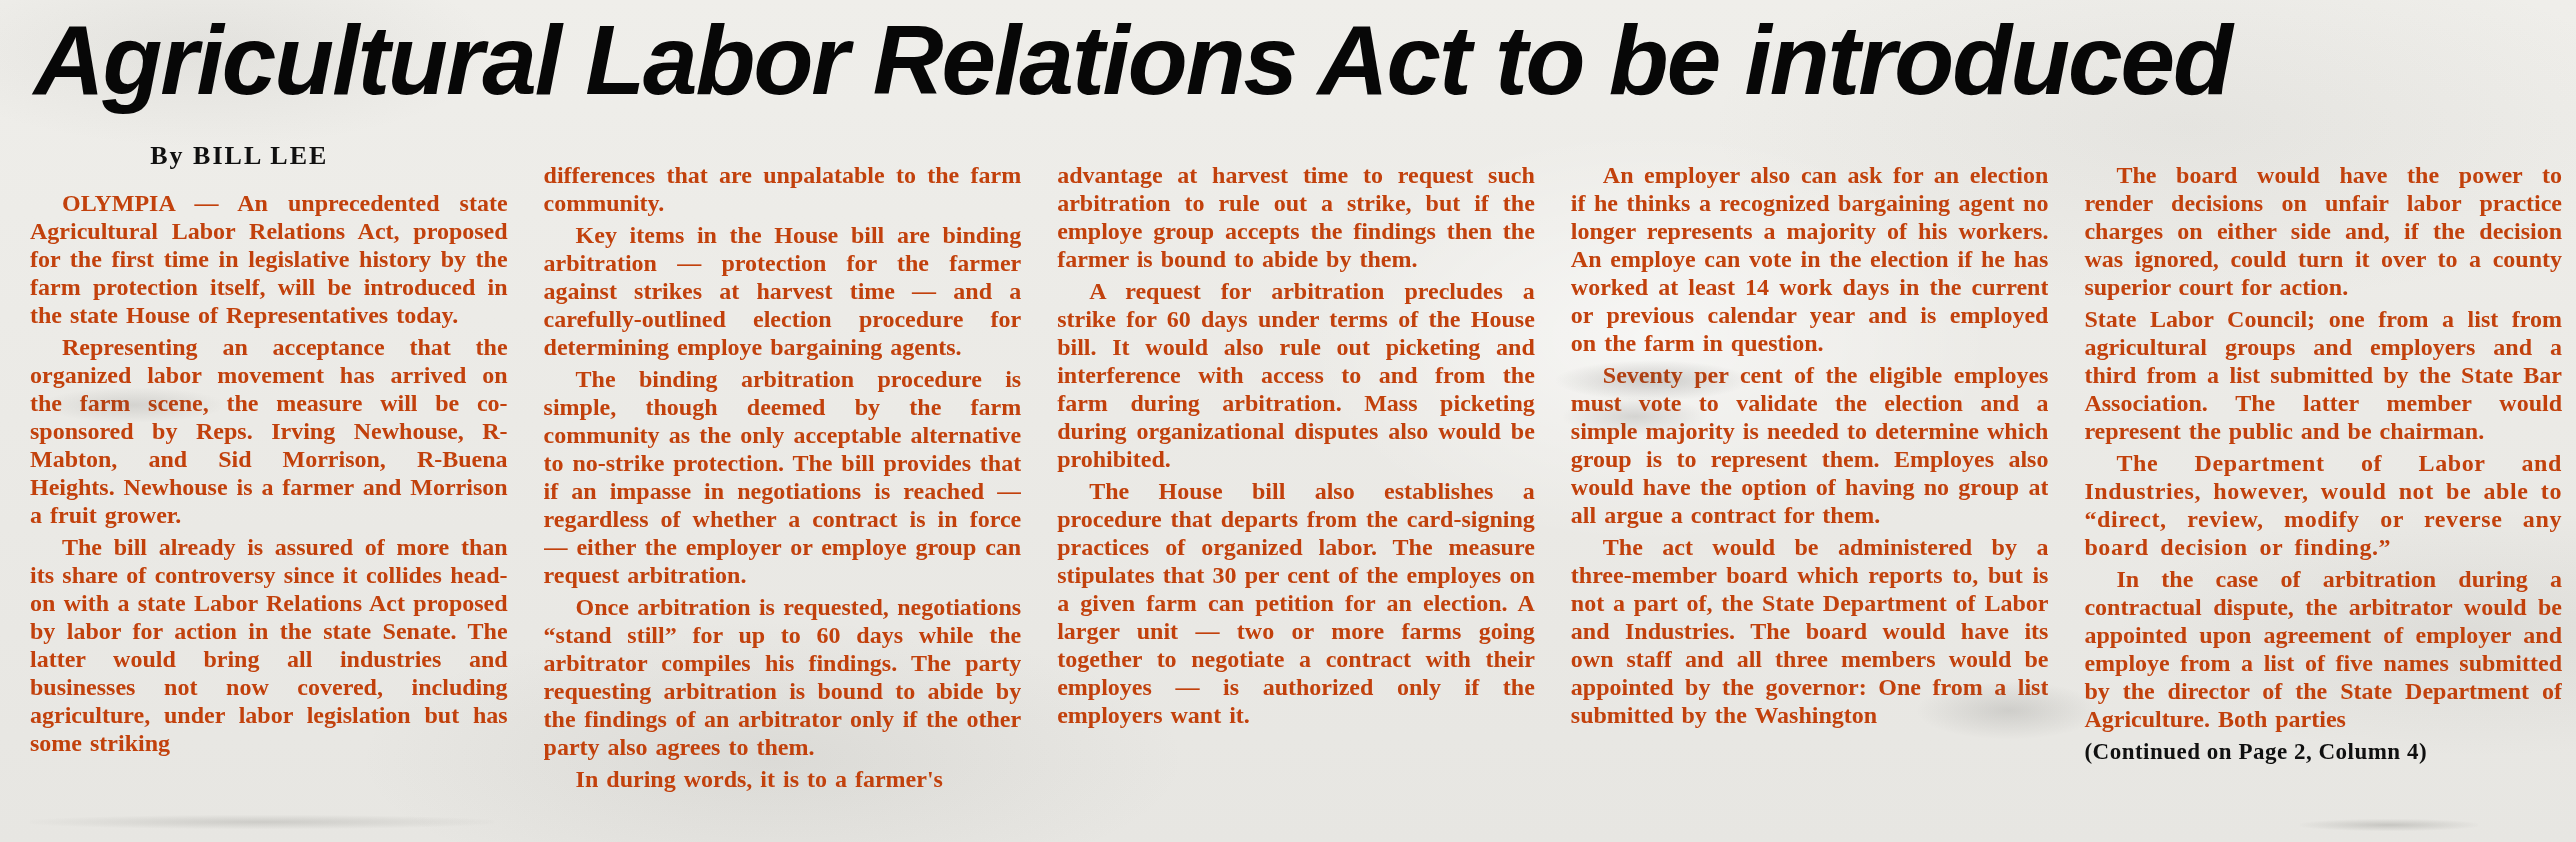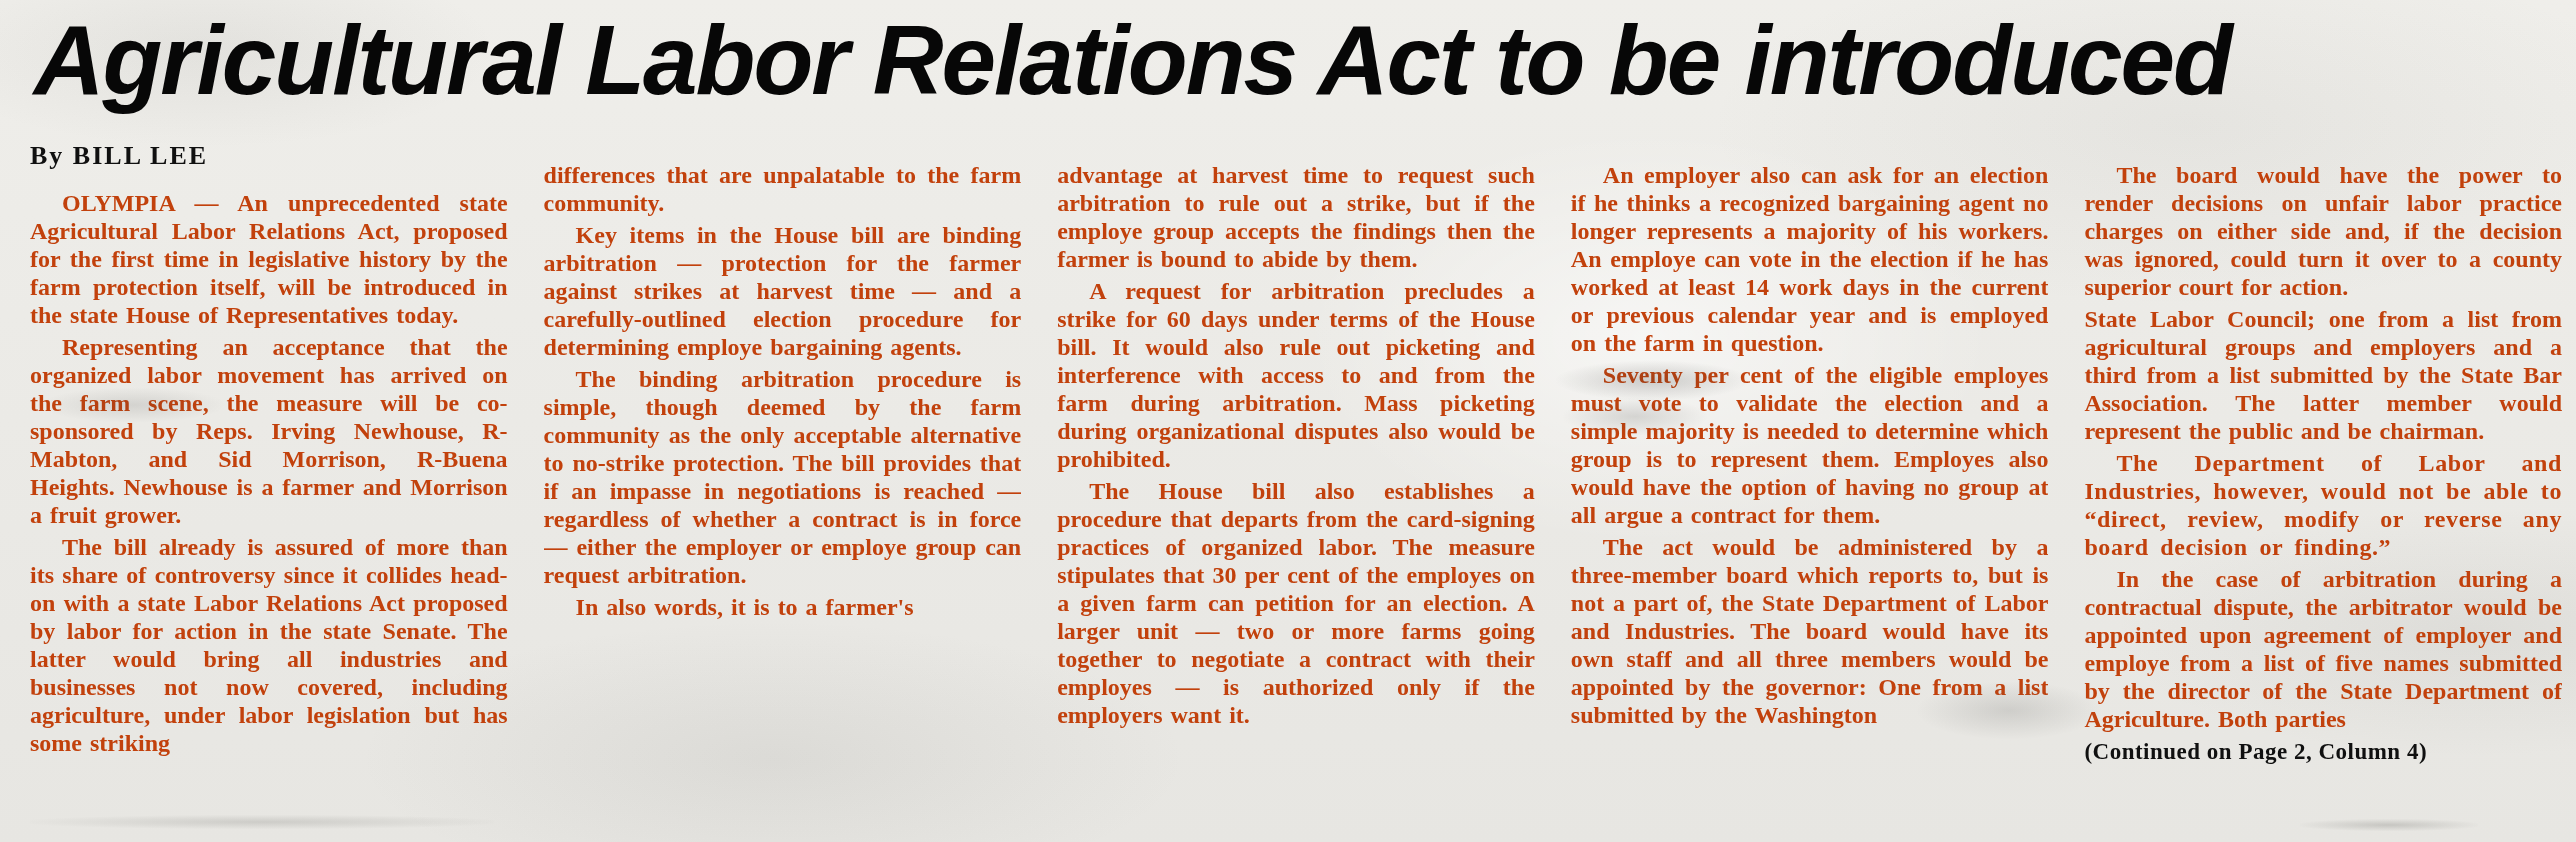--- a/index.html
+++ b/index.html
@@ -38,20 +38,21 @@
     padding: 0 14px 0 30px;
     margin-top: 24px;
   }
   .col {
     padding-top: 22px;
     overflow: hidden;
     text-align: justify;
   }
   .col:first-child { padding-top: 0; }
   .byline {
+    text-align: center;
     font-weight: bold;
     font-size: 26px;
     letter-spacing: 2px;
     margin: 6px 59px 18px 0;
     white-space: nowrap;
   }
   .para {
     font-size: 24px;
     font-weight: bold;
     line-height: 28px;
@@ -91,21 +92,22 @@
     <div class="col">
       <div class="byline">By BILL LEE</div>
       <p class="para indent">OLYMPIA — An unprecedented state Agricultural Labor Relations Act, proposed for the first time in legislative history by the farm protection itself, will be introduced in the state House of Representatives today.</p>
       <p class="para indent">Representing an acceptance that the organized labor movement has arrived on the farm scene, the measure will be co-sponsored by Reps. Irving Newhouse, R-Mabton, and Sid Morrison, R-Buena Heights. Newhouse is a farmer and Morrison a fruit grower.</p>
       <p class="para indent">The bill already is assured of more than its share of controversy since it collides head-on with a state Labor Relations Act proposed by labor for action in the state Senate. The latter would bring all industries and businesses not now covered, including agriculture, under labor legislation but has some striking</p>
     </div>
     <div class="col">
       <p class="para">differences that are unpalatable to the farm community.</p>
       <p class="para indent">Key items in the House bill are binding arbitration — protection for the farmer against strikes at harvest time — and a carefully-outlined election procedure for determining employe bargaining agents.</p>
       <p class="para indent">The binding arbitration procedure is simple, though deemed by the farm community as the only acceptable alternative to no-strike protection. The bill provides that if an impasse in negotiations is reached — regardless of whether a contract is in force — either the employer or employe group can request arbitration.</p>
-      <p class="para indent">In also words, it is to a farmer's</p>
+      <p class="para indent">Once arbitration is requested, negotiations “stand still” for up to 60 days while the arbitrator compiles his findings. The party requesting arbitration is bound to abide by the findings of an arbitrator only if the other party also agrees to them.</p>
+      <p class="para indent">In during words, it is to a farmer's</p>
     </div>
     <div class="col">
       <p class="para">advantage at harvest time to request such arbitration to rule out a strike, but if the employe group accepts the findings then the farmer is bound to abide by them.</p>
       <p class="para indent">A request for arbitration precludes a strike for 60 days under terms of the House bill. It would also rule out picketing and interference with access to and from the farm during arbitration. Mass picketing during organizational disputes also would be prohibited.</p>
       <p class="para indent">The House bill also establishes a procedure that departs from the card-signing practices of organized labor. The measure stipulates that 30 per cent of the employes on a given farm can petition for an election. A larger unit — two or more farms going together to negotiate a contract with their employes — is authorized only if the employers want it.</p>
     </div>
     <div class="col">
       <p class="para indent">An employer also can ask for an election if he thinks a recognized bargaining agent no longer represents a majority of his workers. An employe can vote in the election if he has worked at least 14 work days in the current or previous calendar year and is employed on the farm in question.</p>
       <p class="para indent">Seventy per cent of the eligible employes must vote to validate the election and a simple majority is needed to determine which group is to represent them. Employes also would have the option of having no group at all argue a contract for them.</p>
       <p class="para indent">The act would be administered by a three-member board which reports to, but is not a part of, the State Department of Labor and Industries. The board would have its own staff and all three members would be appointed by the governor: One from a list submitted by the Washington</p>

